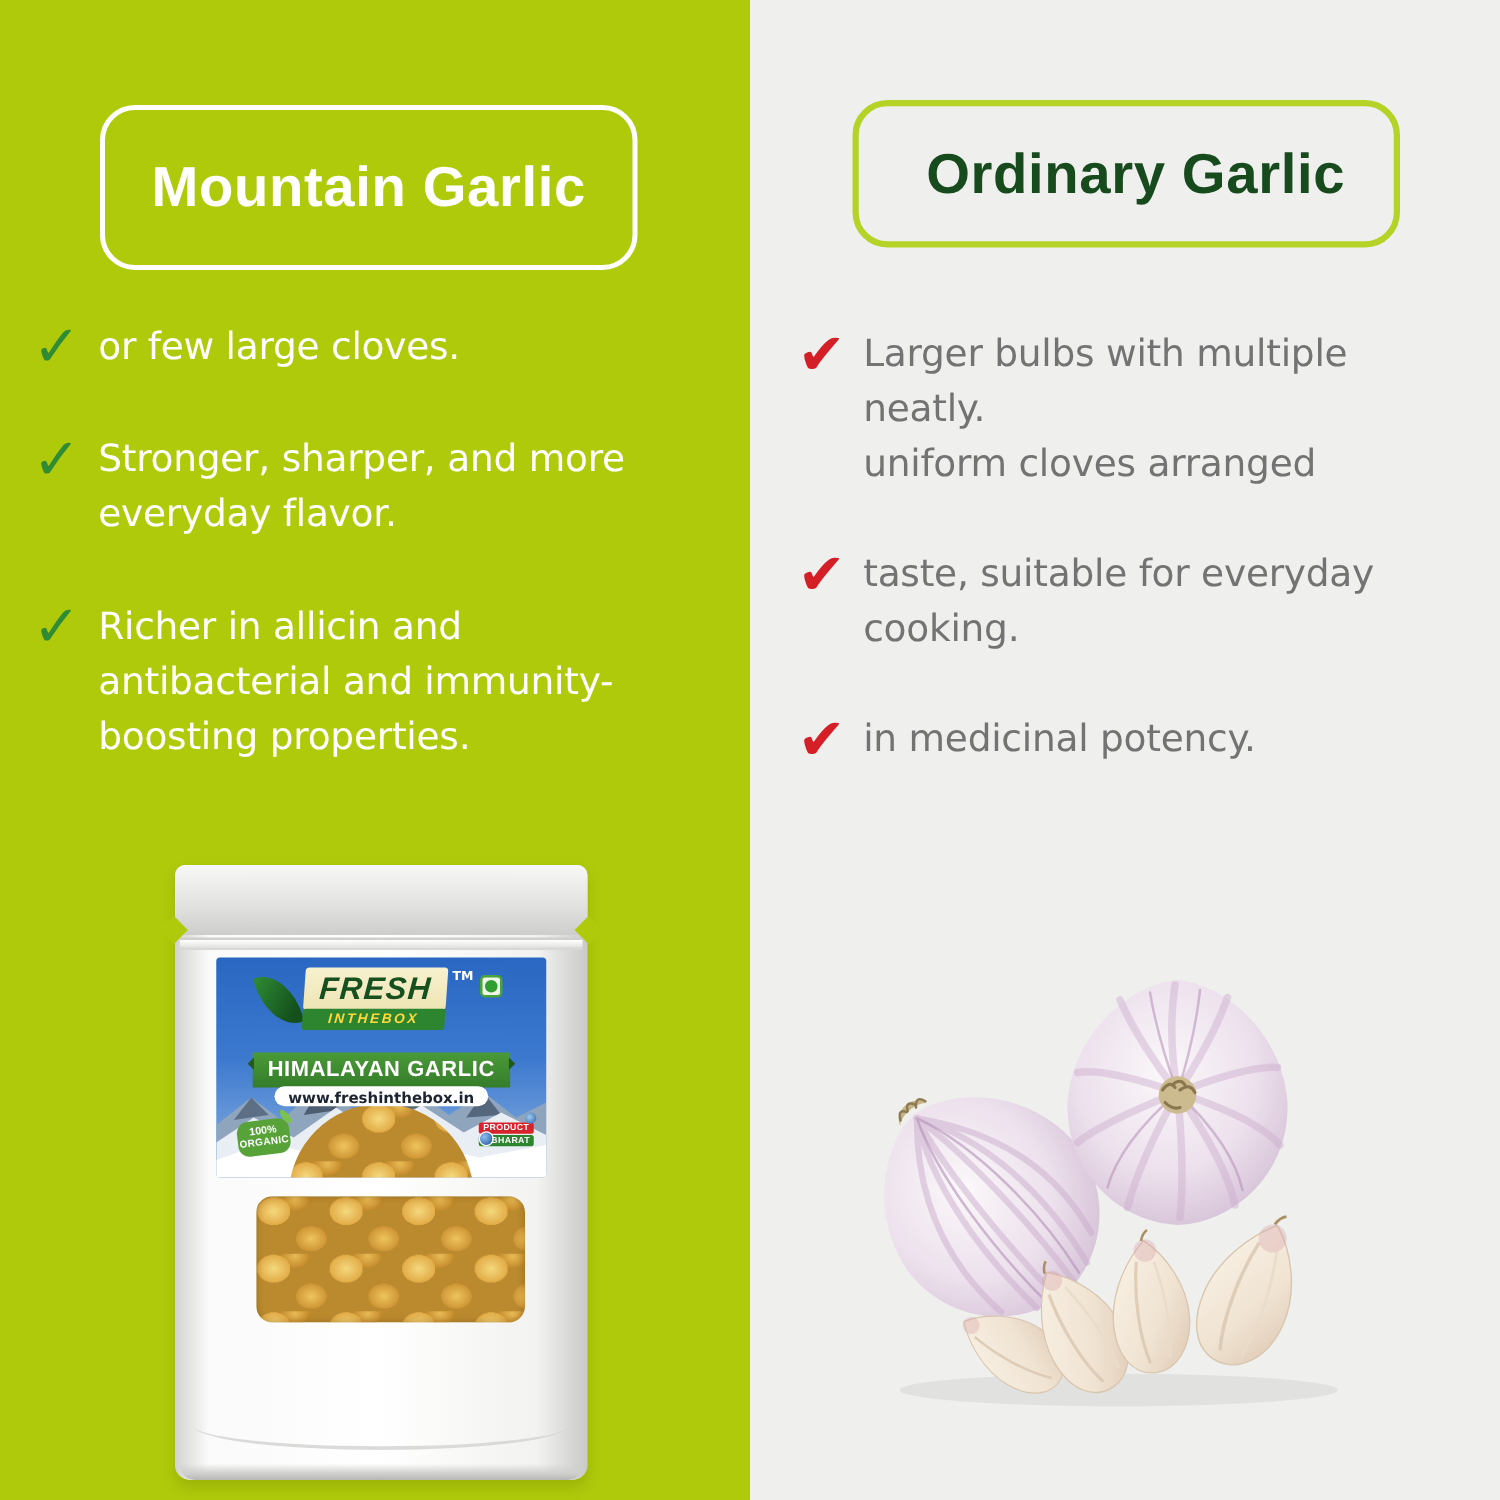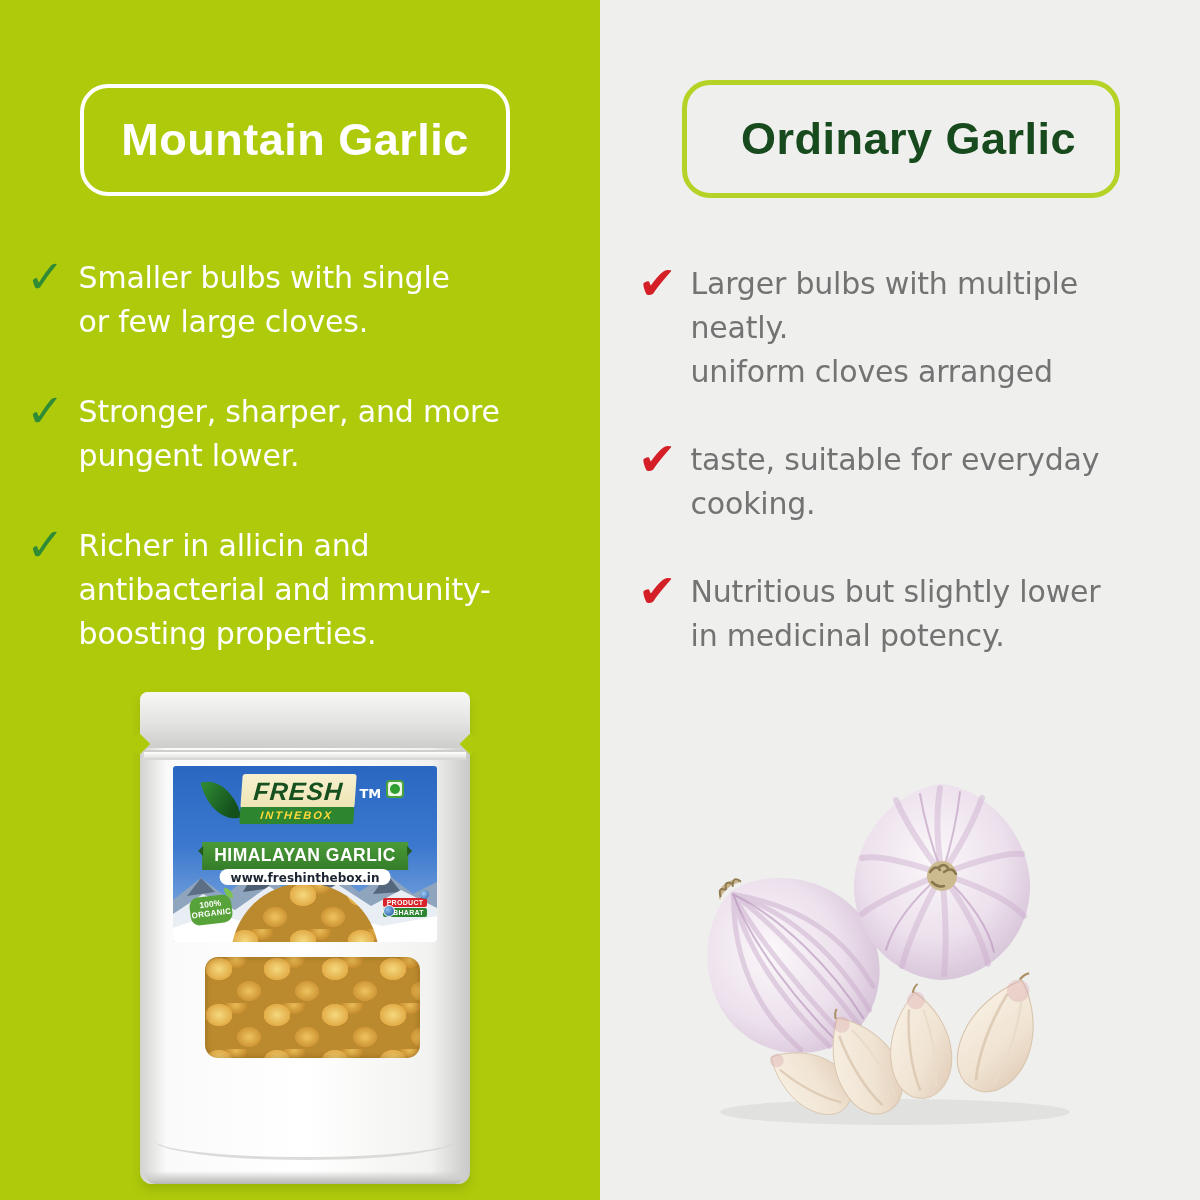--- a/index.html
+++ b/index.html
@@ -9,21 +9,21 @@
   .panel { position:relative; width:600px; height:1200px; }
   .panel.left  { background:#afca0b; }
   .panel.right { background:#efefee; }
 
   
   .title-badge {
     position:absolute; display:flex; align-items:center; justify-content:center;
     font-family:"Liberation Sans", sans-serif; font-weight:700; font-size:45px;
     letter-spacing:.5px; border-radius:28px; white-space:nowrap;
   }
-  .left .title-badge  { left:80px; top:84px;  width:430px; height:112px; border:4px solid #ffffff; color:#ffffff; }
+  .left .title-badge  { left:80px; top:84px;  width:430px; height:132px; border:4px solid #ffffff; color:#ffffff; }
   .right .title-badge { left:82px; top:80px;  width:438px; height:118px; border:5px solid #b5d327; color:#174a1d; background:transparent;padding-left:15px; }
 
   
   .list { position:absolute; list-style:none; }
   .left  .list { left:26px; top:256px; width:560px; }
   .right .list { left:38px; top:262px; width:550px; }
   .list li { display:flex; align-items:flex-start; gap:14px; }
   .left  .list li { margin-bottom:46px; }
   .right .list li { margin-bottom:44px; }
   .check { flex:0 0 auto; font-size:46px; line-height:1; font-weight:700; margin-top:-2px; }
@@ -77,21 +77,21 @@
   .fresh {
     background:linear-gradient(180deg,#f7f1cf,#eee4b4); color:#17501f;
     font-family:"Liberation Sans", sans-serif; font-style:italic; font-weight:700;
     font-size:25px; letter-spacing:1px; padding:3px 12px 2px; border-radius:3px; text-align:center;
   }
   .inthebox {
     background:#2e8530; color:#ffd93b; font-family:"Liberation Sans", sans-serif; font-style:italic;
     font-weight:700; font-size:11px; letter-spacing:2px; text-align:center;
     padding:2px 0 3px; margin-top:-1px; border-radius:2px;
   }
-  .tm { color:#ffffff; font-size:13px; font-weight:700; margin-top:12px; }
+  .tm { color:#ffffff; font-size:10px; font-weight:700; margin-top:2px; }
   .organic-mark {
     width:18px; height:18px; margin-top:6px; border:2px solid #49a33c; border-radius:4px;
     background:#eef7e7; display:flex; align-items:center; justify-content:center;
   }
   .organic-mark .dot { width:10px; height:10px; border-radius:50%; background:#2f9e31; }
 
   .banner {
     position:absolute; top:76px; left:50%; transform:translateX(-50%); z-index:3;
     background:linear-gradient(180deg,#4a9a38,#357d2a); color:#ffffff;
     font-family:"Liberation Sans", sans-serif; font-weight:700; font-size:17.5px;
@@ -153,29 +153,28 @@
   <section class="panel left">
 
     <div class="title-badge">
       <span>Mountain Garlic</span>
     </div>
 
     <ul class="list">
       <li>
         <span class="check">✓</span>
         <div class="item-lines">
-          <span>Smaller bulbs with single</span>
           <span>or few large cloves.</span>
         </div>
       </li>
       <li>
         <span class="check">✓</span>
         <div class="item-lines">
           <span>Stronger, sharper, and more</span>
-          <span>pungent lower.</span>
+          <span>everyday flavor.</span>
         </div>
       </li>
       <li>
         <span class="check">✓</span>
         <div class="item-lines">
           <span>Richer in allicin and</span>
           <span>antibacterial and immunity-</span>
           <span>boosting properties.</span>
         </div>
       </li>
@@ -254,21 +253,20 @@
       <li>
         <span class="check">✔</span>
         <div class="item-lines">
           <span>taste, suitable for everyday</span>
           <span>cooking.</span>
         </div>
       </li>
       <li>
         <span class="check">✔</span>
         <div class="item-lines">
-          <span>Nutritious but slightly lower</span>
           <span>in medicinal potency.</span>
         </div>
       </li>
     </ul>
 
     <svg class="garlic-photo" viewBox="0 0 440 376">
       <defs>
         <radialGradient id="bulbG" cx="45%" cy="38%" r="75%">
           <stop offset="0%" stop-color="#fbf8fa"></stop>
           <stop offset="55%" stop-color="#ece0ec"></stop>

